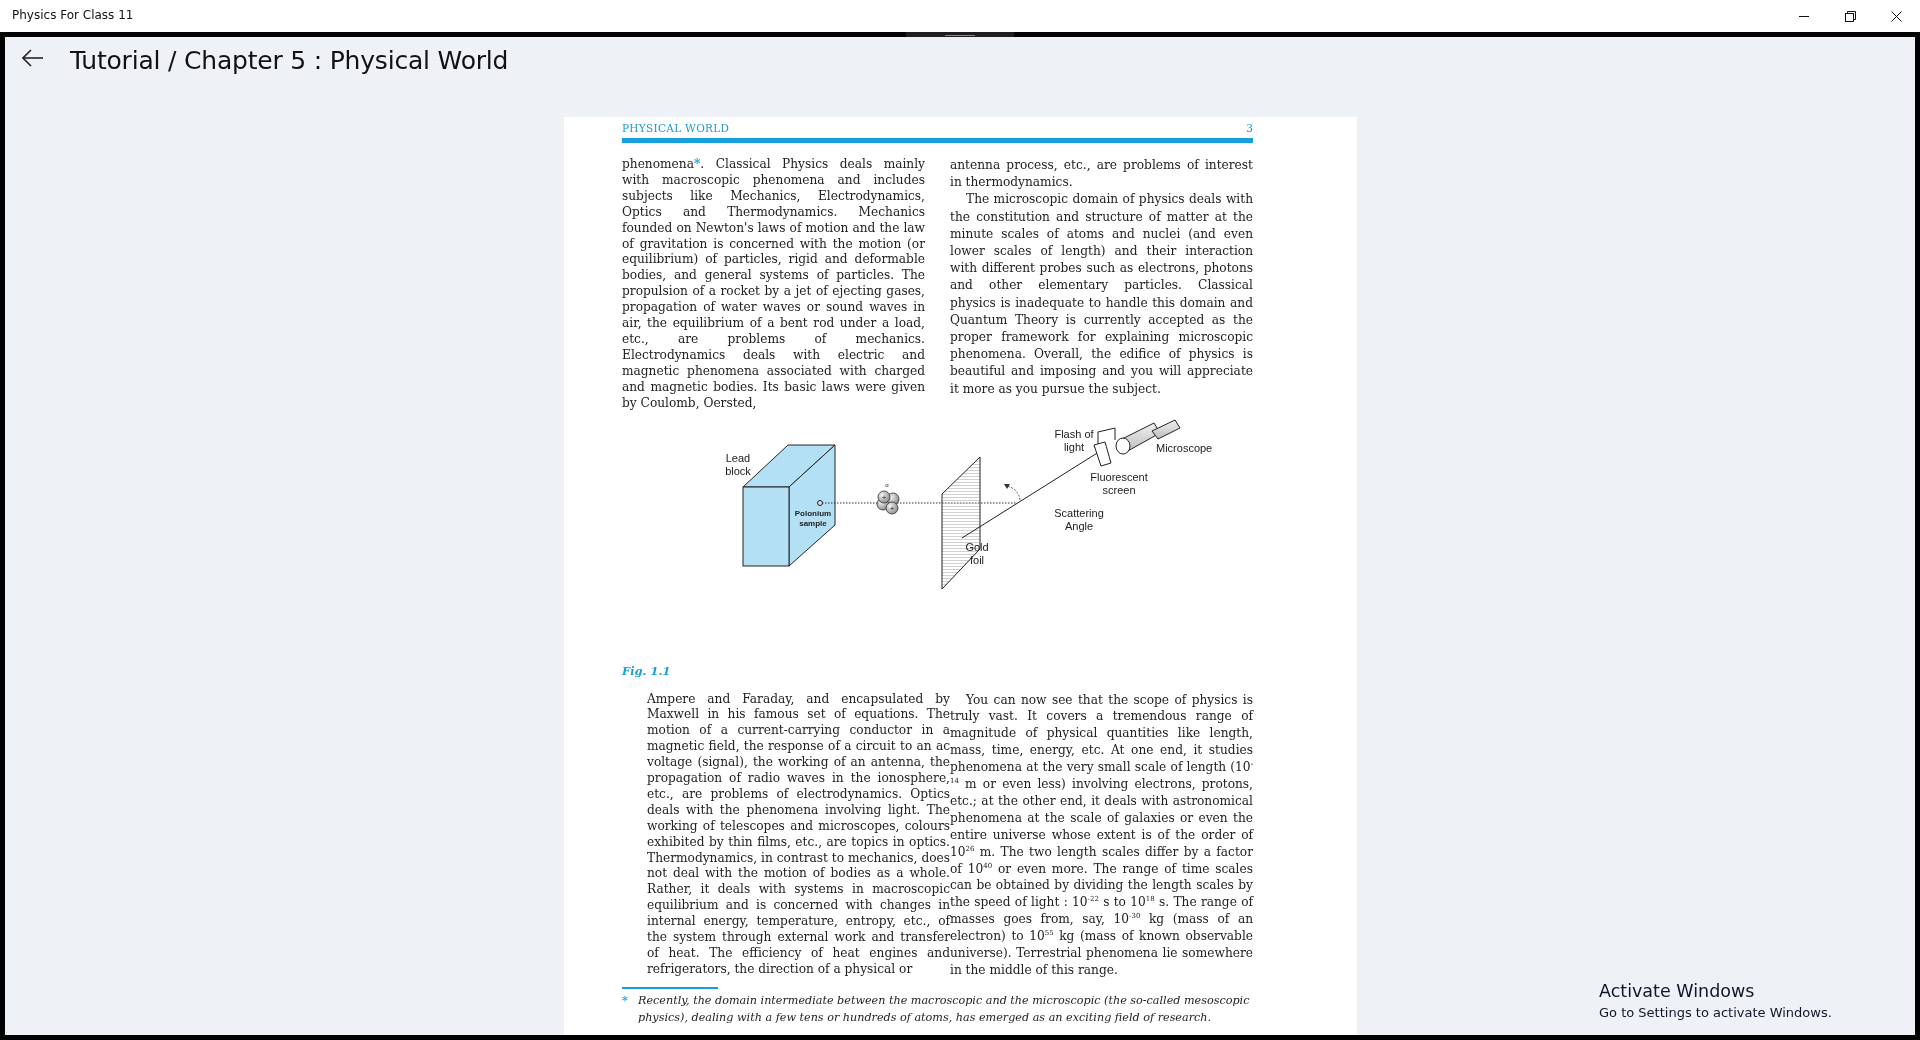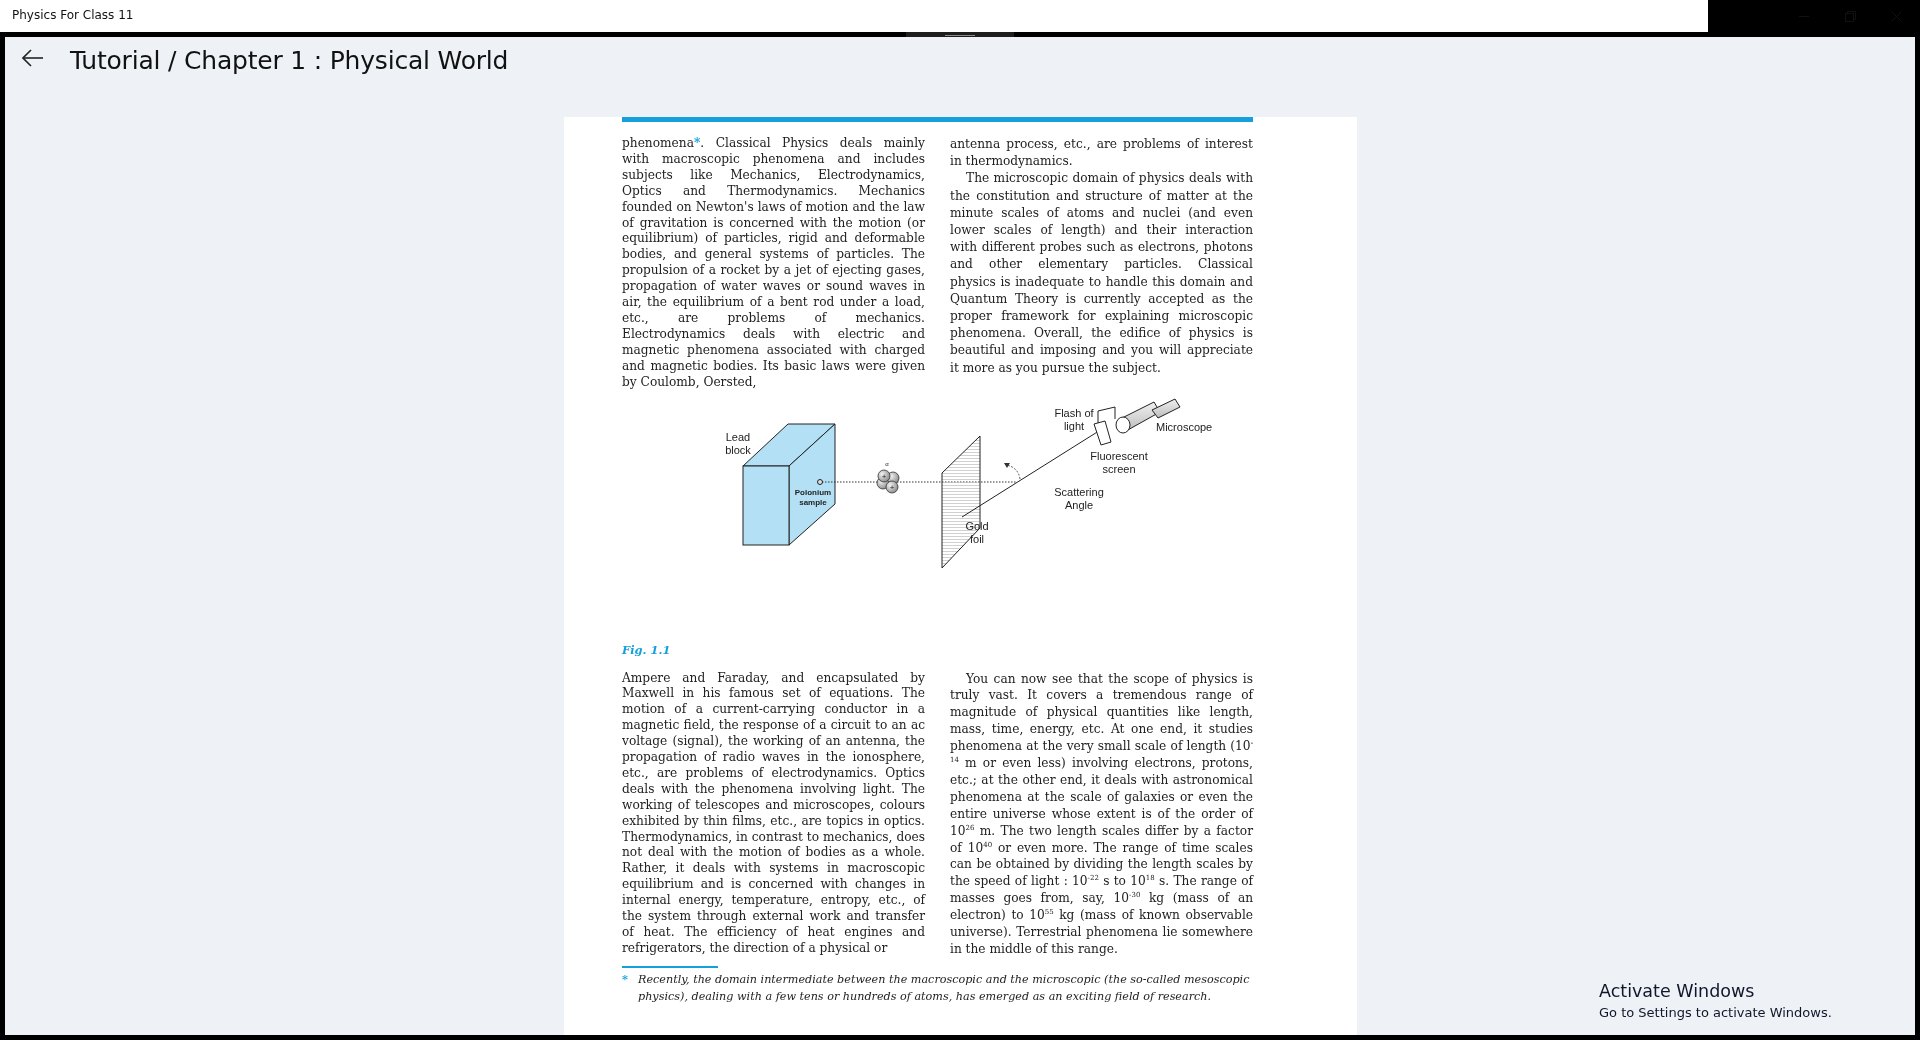--- a/index.html
+++ b/index.html
@@ -1,20 +1,20 @@
 <!DOCTYPE html>
 <html><head>
 <meta charset="utf-8">
 <style>
   * { box-sizing: border-box; margin: 0; padding: 0; }
   html, body { width: 1920px; height: 1040px; overflow: hidden; background: #000; }
   body { position: relative; font-family: "Liberation Sans", sans-serif; }
 
   
-  .titlebar { position: absolute; left: 0; top: 0; width: 1708px; height: 32px; background: #ffffff; }
+  .titlebar { position: absolute; left: 0; top: 0; width: 1920px; height: 32px; background: #ffffff; }
   .titlebar .app-title { position: absolute; left: 12px; top: 8px; font-size: 12px; color: #111; font-family: "DejaVu Sans", sans-serif; }
   .win-btn { position: absolute; top: 0; width: 46px; height: 32px; display: flex; align-items: center; justify-content: center; color: #111; font-size: 14px; cursor: default; }
   .win-btn.min { left: 1781px; }
   .win-btn.max { left: 1827px; }
   .win-btn.close { left: 1873px; }
   .win-btn svg { display: block; }
 
   
   .frame-top { position: absolute; left: 0; top: 32px; width: 1920px; height: 5px; background: #000; }
   .drag-handle { position: absolute; left: 906px; top: 32px; width: 108px; height: 11px; background: #1e1e1e; }
@@ -45,21 +45,21 @@
   .cols-top .col.right { line-height: 17.2px; }
   .figure { position: relative; height: 224px; margin-top: 6px; }
   .figure svg { position: absolute; left: 0; top: 0; }
   .fig-label { font-family: "Liberation Sans", sans-serif; font-size: 11px; fill: #222; }
   .fig-label-small { font-family: "Liberation Sans", sans-serif; font-size: 8px; font-weight: bold; fill: #222; }
 
   .caption { display: flex; margin-top: 22px; font-family: "DejaVu Serif", serif; font-size: 11px; line-height: 14px; font-style: italic; color: #222; }
   .caption .fig-num { width: 64px; flex: none; color: #15a0dc; font-weight: bold; font-size: 11.5px; }
   .caption .fig-text { flex: 1; }
 
-  .cols-bottom { margin-top: 14px; }
+  .cols-bottom { margin-top: 14px; justify-content: flex-end; }
   .cols-bottom .col.left { line-height: 15.9px; }
   .cols-bottom .col.right { line-height: 16.9px; }
 
   .footnote-rule { width: 96px; height: 2px; background: #15a0dc; margin-top: 8px; }
   .footnote { display: flex; margin-top: 3px; font-family: "DejaVu Serif", serif; font-style: italic; font-size: 11.2px; line-height: 17px; color: #222; }
   .footnote .fn-mark { width: 16px; flex: none; color: #15a0dc; font-style: normal; font-weight: bold; }
 
   
   .watermark { position: absolute; left: 1594px; top: 944px; color: #0f172a; font-family: "DejaVu Sans", sans-serif; }
   .watermark .wm-title { font-size: 17.5px; }
@@ -102,24 +102,28 @@
 
 <div class="app">
   <div class="back-btn">
     <span>
       <svg width="22" height="18" viewBox="0 0 22 18">
           <line x1="1" y1="9" x2="21" y2="9" stroke="#222" stroke-width="1.6"></line>
           <polyline points="9,1 1,9 9,17" fill="none" stroke="#222" stroke-width="1.6"></polyline>
         </svg>
     </span>
   </div>
-  <div class="breadcrumb">Tutorial / Chapter 1 :  Physical World</div>
+  <div class="breadcrumb">Tutorial / Chapter 5 :  Physical World</div>
 
   <div class="page">
     <div class="page-inner">
+      <div class="running-head">
+        <span class="rh-title">PHYSICAL WORLD</span>
+        <span class="rh-page">3</span>
+      </div>
       <div class="rh-bar"></div>
 
       <div class="columns cols-top">
         <div class="col left">
           <p id="top-left-p">phenomena<span class="star">*</span>. <b>Classical Physics</b> deals mainly with macroscopic phenomena and includes subjects like <b>Mechanics</b>, <b>Electrodynamics,</b> <b>Optics</b> and <b>Thermodynamics</b>. Mechanics founded on Newton's laws of motion and the law of gravitation is concerned with the motion (or equilibrium) of particles, rigid and deformable bodies, and general systems of particles.  The propulsion of a rocket by a jet of ejecting gases, propagation of water waves or sound waves in air, the equilibrium of a bent rod under a load, etc., are problems of mechanics.  Electrodynamics deals with electric and magnetic phenomena associated with charged and magnetic bodies. Its basic laws were given by Coulomb, Oersted,</p>
         </div>
         <div class="col right">
           <p>antenna process, etc., are problems of interest in thermodynamics.</p>
           <p class="indent">The microscopic domain of physics deals  with the constitution and structure of matter at the minute scales of atoms and nuclei (and even lower scales of length) and their interaction with different probes such as electrons, photons and other elementary particles. Classical physics is inadequate to handle this domain and Quantum Theory is currently accepted as the proper framework for explaining microscopic phenomena.  Overall, the edifice of physics is beautiful and imposing and you will appreciate it more as you pursue the subject.</p>
         </div>

